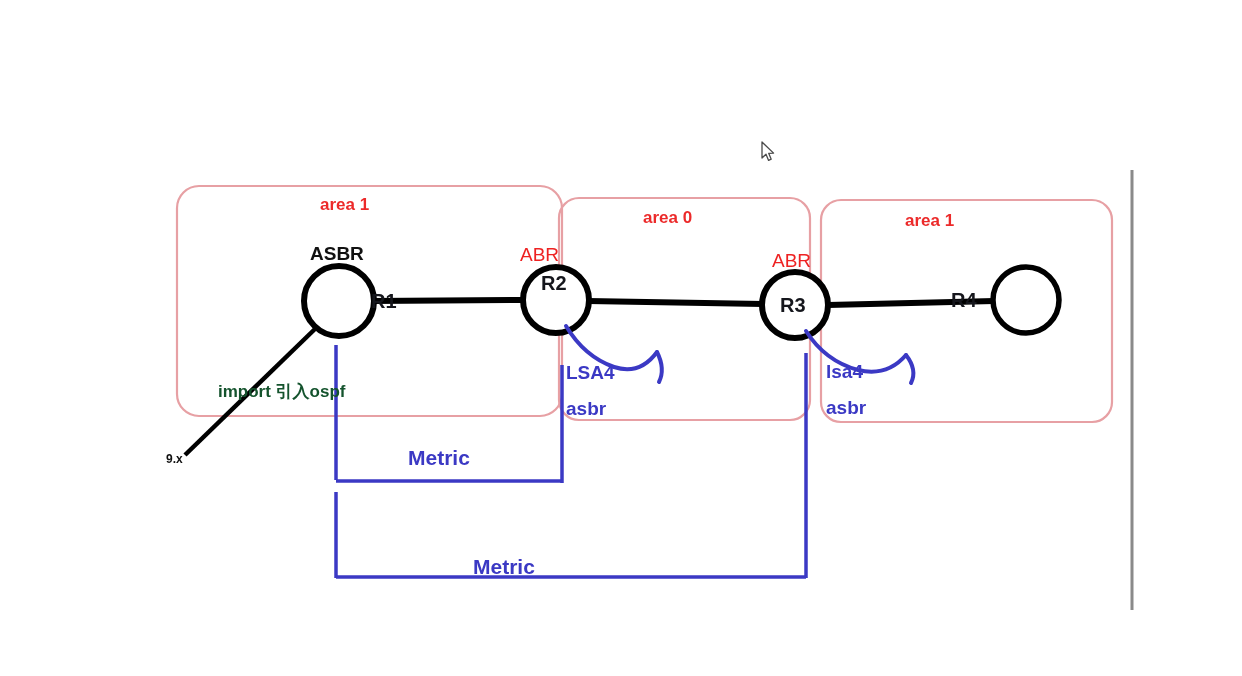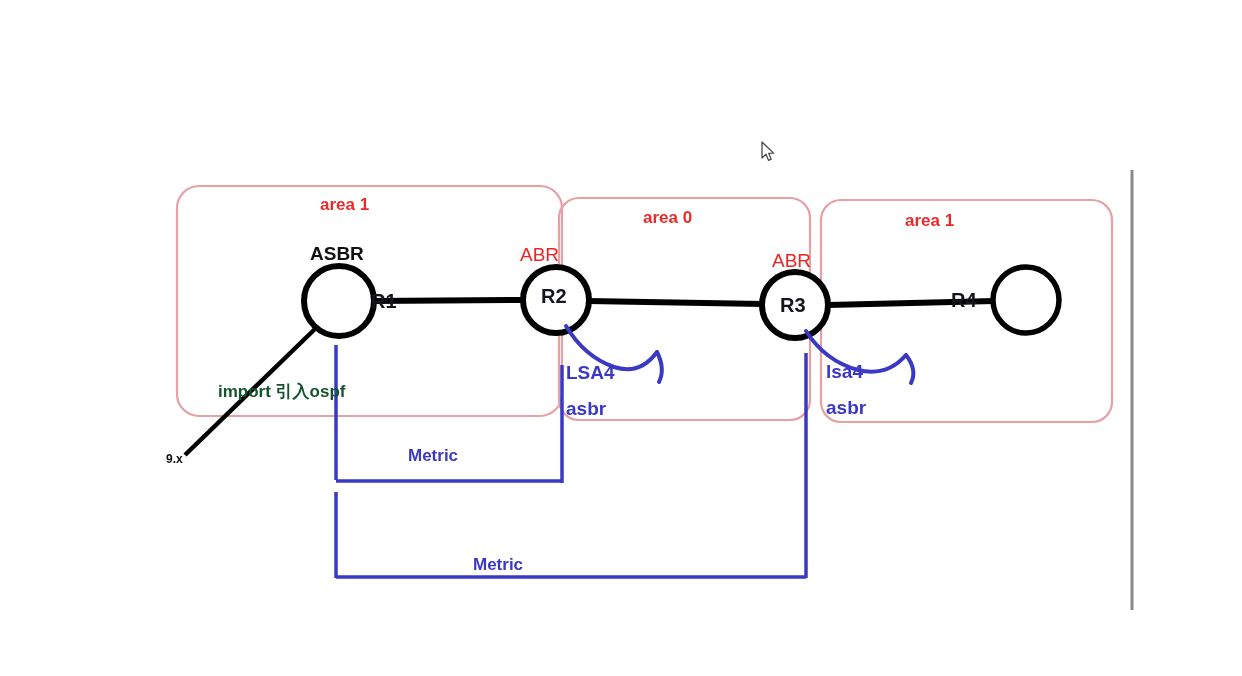--- a/index.html
+++ b/index.html
@@ -75,21 +75,21 @@
     font-size: 19px;
     font-weight: bold;
   }
   .black-note {
     color: #14532d;
     font-size: 17px;
     font-weight: bold;
   }
   .metric-label {
     color: #3b39c4;
-    font-size: 17px;
+    font-size: 21px;
     font-weight: bold;
   }
   .net-label {
     color: #111111;
     font-size: 12px;
     font-weight: bold;
   }
 
   
   #cursor {
@@ -146,21 +146,21 @@
 
   <div class="lbl area-label" style="left:320px; top:195px;">area 1</div>
   <div class="lbl area-label" style="left:643px; top:208px;">area 0</div>
   <div class="lbl area-label" style="left:905px; top:211px;">area 1</div>
 
   <div class="lbl role-label-black" style="left:310px; top:243px;">ASBR</div>
   <div class="lbl role-label-red" style="left:520px; top:244px;">ABR</div>
   <div class="lbl role-label-red" style="left:772px; top:250px;">ABR</div>
 
   <div class="lbl router-label" style="left:323px; top:290px;margin-left:48px;">R1</div>
-  <div class="lbl router-label" style="left:541px; top:285px;">R2</div>
+  <div class="lbl router-label" style="left:541px; top:272px;">R2</div>
   <div class="lbl router-label" style="left:780px; top:294px;">R3</div>
   <div class="lbl router-label" style="left:951px; top:289px;">R4</div>
 
   <div class="lbl black-note" style="left:218px; top:380px;">import 引入ospf</div>
   <div class="lbl net-label" style="left:166px; top:452px;">9.x</div>
 
   <div class="lbl blue-note" style="left:566px; top:362px;">LSA4</div>
   <div class="lbl blue-note" style="left:566px; top:398px;">asbr</div>
 
   <div class="lbl blue-note" style="left:826px; top:361px;">lsa4</div>

